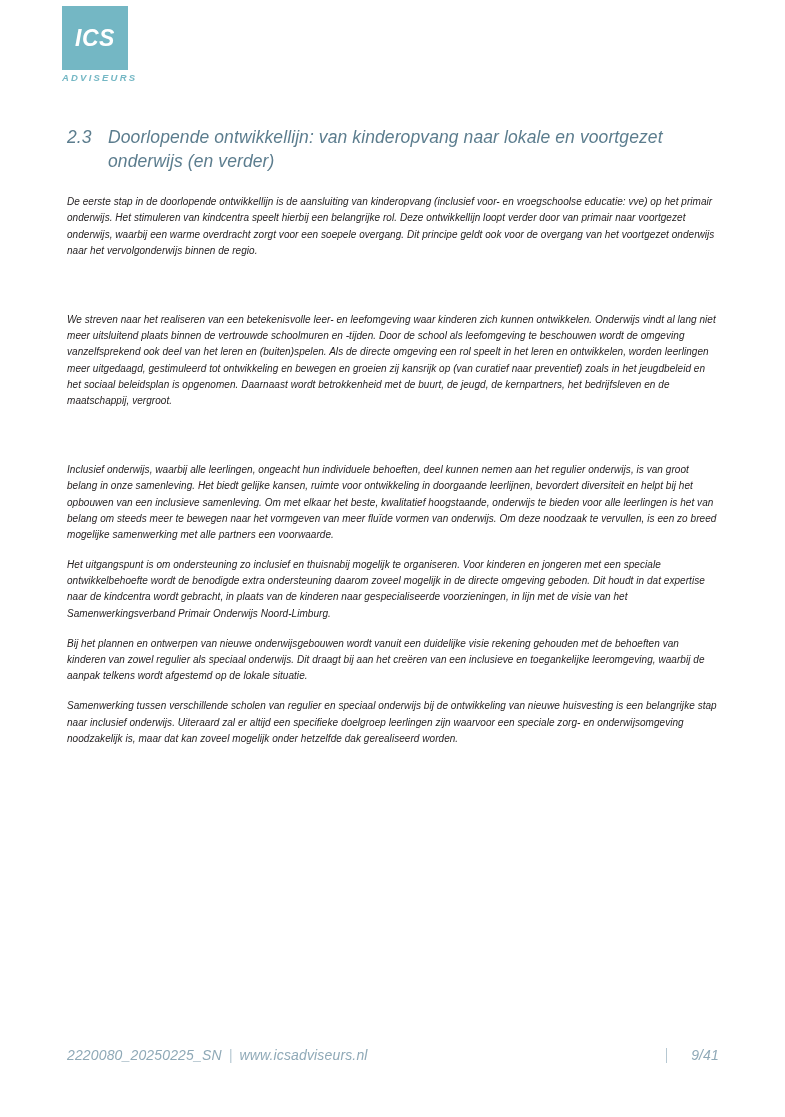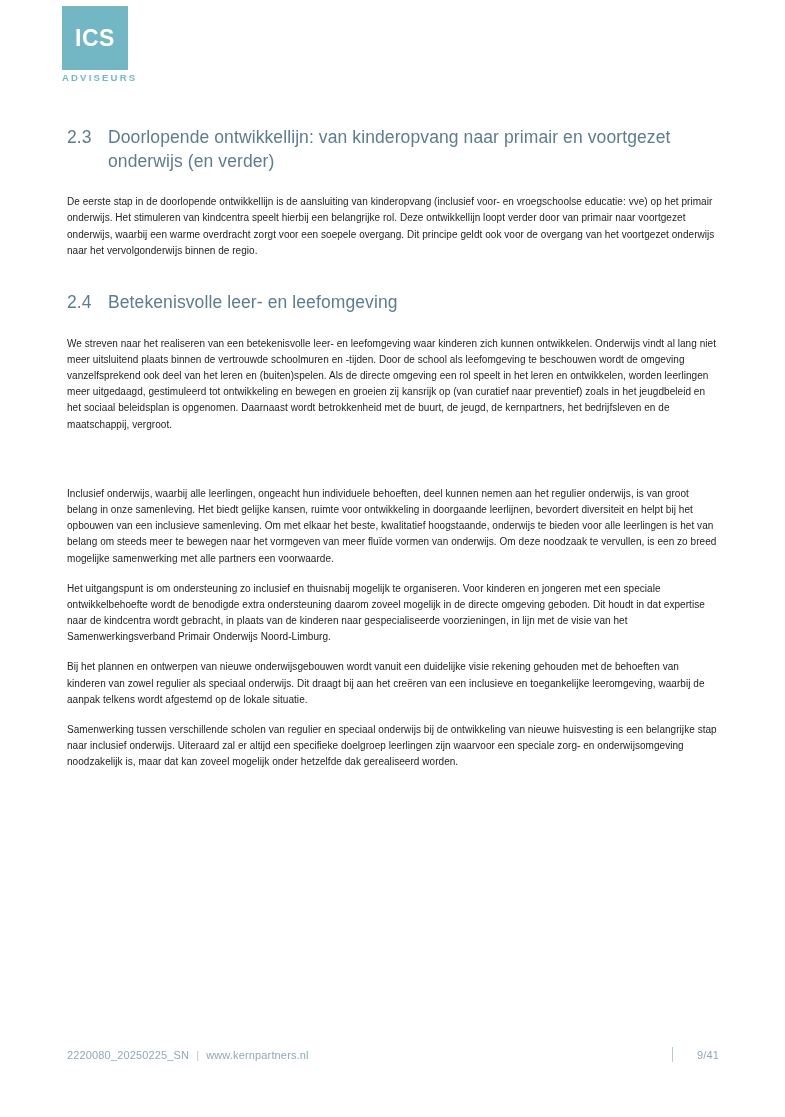--- a/index.html
+++ b/index.html
@@ -13,20 +13,21 @@
     font-family: "Liberation Sans", sans-serif;
     -webkit-font-smoothing: antialiased;
     overflow: hidden;
   }
 
   .page {
     position: relative;
     width: 785px;
     height: 1117px;
     box-sizing: border-box;
+    font-style: italic;
   }
 
   
   .logo-block {
     position: absolute;
     left: 62px;
     top: 6px;
     width: 200px;
   }
   .logo-mark {
@@ -94,21 +95,21 @@
 
   
   .footer {
     position: absolute;
     left: 67px;
     top: 1047px;
     width: 652px;
     display: flex;
     align-items: center;
     justify-content: space-between;
-    font-size: 11px;
+    font-size: 14px;
     color: #8fa9b7;
     letter-spacing: 0.15px;
   }
   .footer-left {
     display: flex;
     align-items: center;
     gap: 7px;
     white-space: nowrap;
   }
   .footer-sep {
@@ -136,52 +137,48 @@
     <div class="logo-mark">
       <span class="logo-mark-text">ICS</span>
     </div>
     <div class="logo-sub">ADVISEURS</div>
   </div>
 
   <div class="content">
 
     <h2 class="section-heading">
       <span class="num">2.3</span>
-      <span class="htext">Doorlopende ontwikkellijn: van kinderopvang naar primair en voortgezet onderwijs (en verder)</span>
+      <span class="htext">Doorlopende ontwikkellijn: van kinderopvang naar lokale en voortgezet onderwijs (en verder)</span>
     </h2>
     <div class="gap-h-after"></div>
     <p class="body-text">De eerste stap in de doorlopende ontwikkellijn is de aansluiting van kinderopvang (inclusief voor- en vroegschoolse educatie: vve) op het primair onderwijs. Het stimuleren van kindcentra speelt hierbij een belangrijke rol. Deze ontwikkellijn loopt verder door van primair naar voortgezet onderwijs, waarbij een warme overdracht zorgt voor een soepele overgang. Dit principe geldt ook voor de overgang van het voortgezet onderwijs naar het vervolgonderwijs binnen de regio.</p>
 
     <div class="gap-before-h"></div>
 
-    <h2 class="section-heading">
-      <span class="num">2.4</span>
-      <span class="htext">Betekenisvolle leer- en leefomgeving</span>
-    </h2>
     <div class="gap-h-after"></div>
     <p class="body-text">We streven naar het realiseren van een betekenisvolle leer- en leefomgeving waar kinderen zich kunnen ontwikkelen. Onderwijs vindt al lang niet meer uitsluitend plaats binnen de vertrouwde schoolmuren en -tijden. Door de school als leefomgeving te beschouwen wordt de omgeving vanzelfsprekend ook deel van het leren en (buiten)spelen. Als de directe omgeving een rol speelt in het leren en ontwikkelen, worden leerlingen meer uitgedaagd, gestimuleerd tot ontwikkeling en bewegen en groeien zij kansrijk op (van curatief naar preventief) zoals in het jeugdbeleid en het sociaal beleidsplan is opgenomen. Daarnaast wordt betrokkenheid met de buurt, de jeugd, de kernpartners, het bedrijfsleven en de maatschappij, vergroot.</p>
 
     <div class="gap-before-h"></div>
 
     <div class="gap-h-after"></div>
     <p class="body-text">Inclusief onderwijs, waarbij alle leerlingen, ongeacht hun individuele behoeften, deel kunnen nemen aan het regulier onderwijs, is van groot belang in onze samenleving. Het biedt gelijke kansen, ruimte voor ontwikkeling in doorgaande leerlijnen, bevordert diversiteit en helpt bij het opbouwen van een inclusieve samenleving. Om met elkaar het beste, kwalitatief hoogstaande, onderwijs te bieden voor alle leerlingen is het van belang om steeds meer te bewegen naar het vormgeven van meer fluïde vormen van onderwijs. Om deze noodzaak te vervullen, is een zo breed mogelijke samenwerking met alle partners een voorwaarde.</p>
     <div class="gap-p-after"></div>
     <p class="body-text">Het uitgangspunt is om ondersteuning zo inclusief en thuisnabij mogelijk te organiseren. Voor kinderen en jongeren met een speciale ontwikkelbehoefte wordt de benodigde extra ondersteuning daarom zoveel mogelijk in de directe omgeving geboden. Dit houdt in dat expertise naar de kindcentra wordt gebracht, in plaats van de kinderen naar gespecialiseerde voorzieningen, in lijn met de visie van het Samenwerkingsverband Primair Onderwijs Noord-Limburg.</p>
     <div class="gap-p-after"></div>
     <p class="body-text">Bij het plannen en ontwerpen van nieuwe onderwijsgebouwen wordt vanuit een duidelijke visie rekening gehouden met de behoeften van kinderen van zowel regulier als speciaal onderwijs. Dit draagt bij aan het creëren van een inclusieve en toegankelijke leeromgeving, waarbij de aanpak telkens wordt afgestemd op de lokale situatie.</p>
     <div class="gap-p-after"></div>
     <p class="body-text">Samenwerking tussen verschillende scholen van regulier en speciaal onderwijs bij de ontwikkeling van nieuwe huisvesting is een belangrijke stap naar inclusief onderwijs. Uiteraard zal er altijd een specifieke doelgroep leerlingen zijn waarvoor een speciale zorg- en onderwijsomgeving noodzakelijk is, maar dat kan zoveel mogelijk onder hetzelfde dak gerealiseerd worden.</p>
 
   </div>
 
   <div class="footer">
     <div class="footer-left">
       <span>2220080_20250225_SN</span>
       <span class="footer-sep">|</span>
-      <span>www.kernpartners.nl</span>
+      <span>www.icsadviseurs.nl</span>
     </div>
     <div class="footer-right">
       <span class="footer-divider"></span>
       <span>9/41</span>
     </div>
   </div>
 
 </div>
 
 </body></html>

